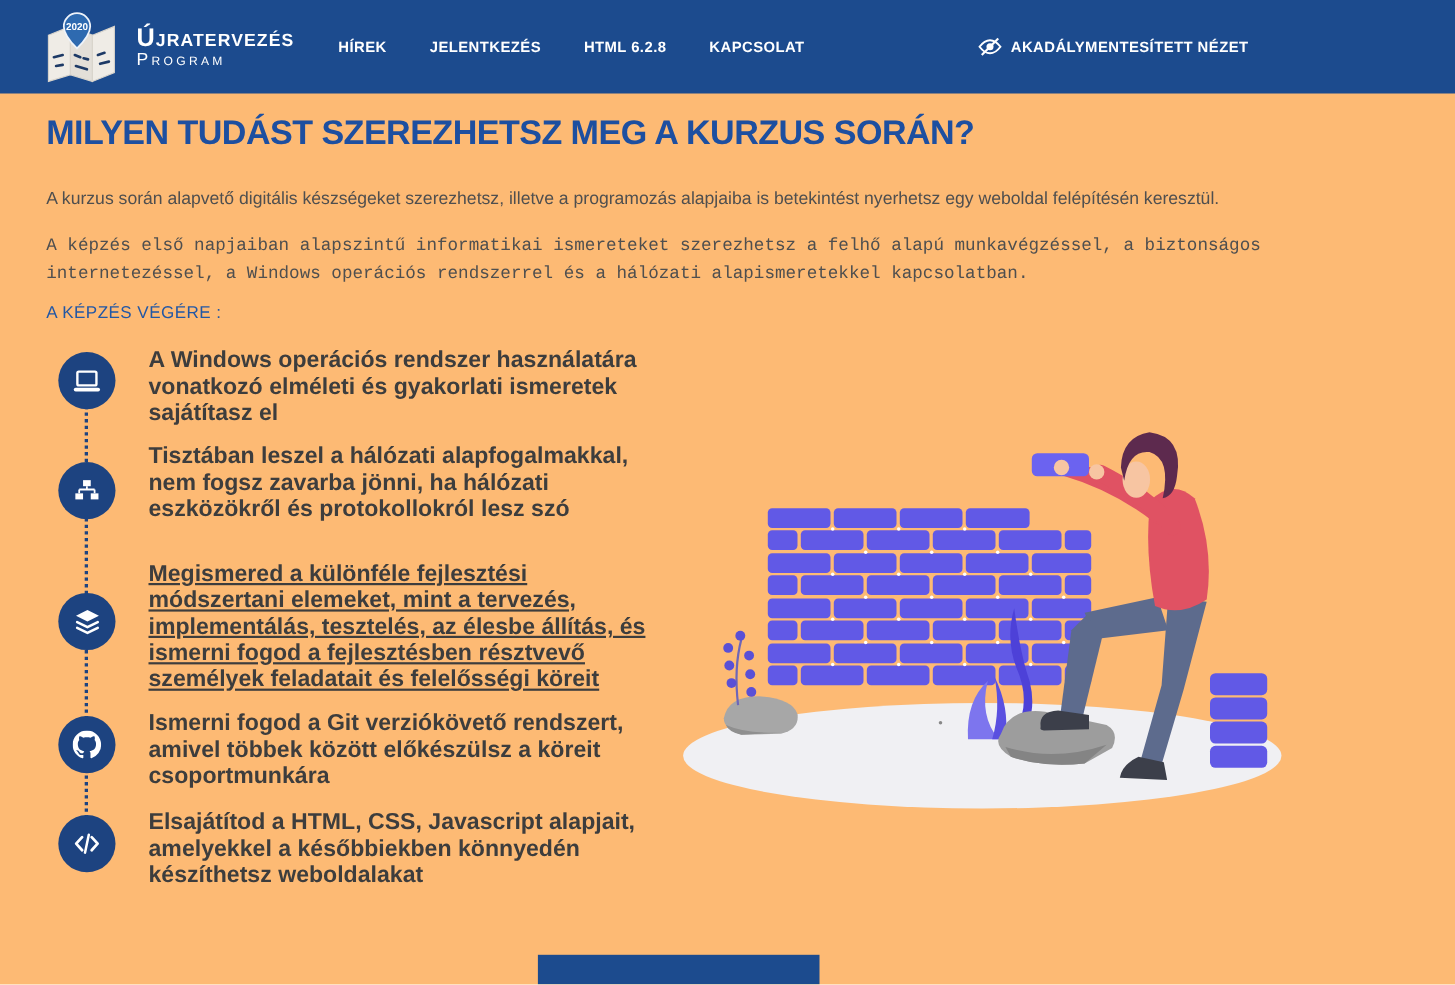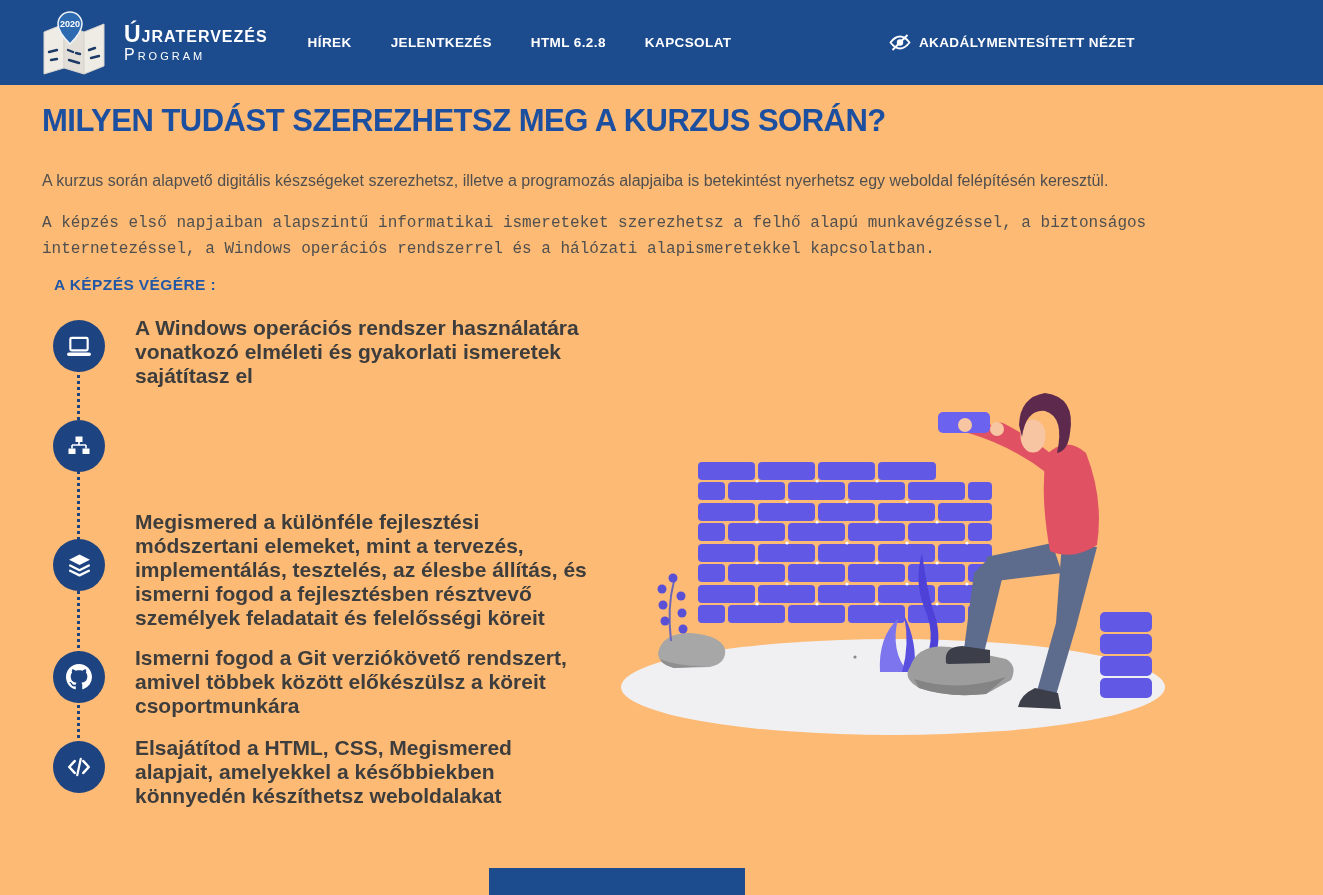--- a/index.html
+++ b/index.html
@@ -22,32 +22,32 @@
           gap:8px; color:#fff; font-size:13.5px; font-weight:700; letter-spacing:.4px;
           cursor:pointer; white-space:nowrap; }
 
   
   .h1 { position:absolute; left:42px; top:103px; color:#1d4fa0; font-size:31px;
         font-weight:700; letter-spacing:-.5px; width:1200px; }
   .para { position:absolute; left:42px; width:1130px; color:#4f4f4f;
           font-size:16px; line-height:26px; }
   .p1 { top:168px; }
   .p2 { top:210px;font-family:Liberation Mono, monospace; }
-  .h2 { position:absolute; left:54px; top:276px; color:#2257a5; font-size:15.5px;
-        font-weight:700; letter-spacing:.4px; }
+  .h2 { position:absolute; left:42px; top:276px; color:#2257a5; font-size:15.5px;
+        font-weight:400; letter-spacing:.4px; }
 
   
   .tl-line { position:absolute; left:77px; top:346px; height:421px; width:0;
              border-left:3px dotted #1d4380; }
   .tl-circle { position:absolute; left:53px; width:52px; height:52px; border-radius:50%;
                background:#1d4380; display:flex; align-items:center; justify-content:center; }
   .c1{top:320px;} .c2{top:420px;} .c3{top:539px;} .c4{top:651px;} .c5{top:741px;}
   .tl-text { position:absolute; left:135px; width:460px; color:#3d3d3d;
              font-size:21px; font-weight:700; line-height:24px; }
-  .t1{top:316px;} .t2{top:403px;} .t3{top:510px;} .t4{top:646px;} .t5{top:736px;}
+  .t1{top:316px;} .t2{top:403px;} .t3{top:510px;text-decoration:underline;} .t4{top:646px;} .t5{top:736px;}
 
   
   .illus { position:absolute; left:618px; top:375px; width:565px; height:365px; }
 
   
   .footer-peek { position:absolute; left:489px; top:868px; width:256px; height:27px;
                  background:#1c4b8e; }
 </style>
 </head>
 <body>
@@ -110,20 +110,21 @@
   <div class="tl-text t1">A Windows operációs rendszer használatára vonatkozó elméleti és gyakorlati ismeretek sajátítasz el</div>
 
   <div class="tl-circle c2">
     <svg width="24" height="22" viewBox="0 0 24 19">
       <rect x="8.5" y="0" width="7" height="5.5" fill="#fff"></rect>
       <path d="M12,5.5 V8.5 M5,8.5 H19 M5,8.5 V12 M19,8.5 V12" fill="none" stroke="#fff" stroke-width="1.6"></path>
       <rect x="1.5" y="12" width="7" height="5.5" fill="#fff"></rect>
       <rect x="15.5" y="12" width="7" height="5.5" fill="#fff"></rect>
     </svg>
   </div>
+  <div class="tl-text t2">Tisztában leszel a hálózati alapfogalmakkal, nem fogsz zavarba jönni, ha hálózati eszközökről és protokollokról lesz szó</div>
 
   <div class="tl-circle c3">
     <svg width="25" height="25" viewBox="0 0 24 24">
       <path d="M12,1.5 L22,6.5 L12,11.5 L2,6.5 Z" fill="#fff"></path>
       <path d="M3,12 l9,4.5 9,-4.5" fill="none" stroke="#fff" stroke-width="2.2" stroke-linecap="round" stroke-linejoin="round"></path>
       <path d="M3,17 l9,4.5 9,-4.5" fill="none" stroke="#fff" stroke-width="2.2" stroke-linecap="round" stroke-linejoin="round"></path>
     </svg>
   </div>
   <div class="tl-text t3">Megismered a különféle fejlesztési módszertani elemeket, mint a tervezés, implementálás, tesztelés, az élesbe állítás, és ismerni fogod a fejlesztésben résztvevő személyek feladatait és felelősségi köreit</div>
 
@@ -134,21 +135,21 @@
   </div>
   <div class="tl-text t4">Ismerni fogod a Git verziókövető rendszert, amivel többek között előkészülsz a köreit csoportmunkára</div>
 
   <div class="tl-circle c5">
     <svg width="26" height="24" viewBox="0 0 24 22">
       <path d="M8,5.5 L3,11 L8,16.5" fill="none" stroke="#fff" stroke-width="2.3" stroke-linecap="round" stroke-linejoin="round"></path>
       <path d="M16,5.5 L21,11 L16,16.5" fill="none" stroke="#fff" stroke-width="2.3" stroke-linecap="round" stroke-linejoin="round"></path>
       <path d="M13.6,3.5 L10.4,18.5" fill="none" stroke="#fff" stroke-width="2.1" stroke-linecap="round"></path>
     </svg>
   </div>
-  <div class="tl-text t5">Elsajátítod a HTML, CSS, Megismered alapjait, amelyekkel a későbbiekben könnyedén készíthetsz weboldalakat</div>
+  <div class="tl-text t5">Elsajátítod a HTML, CSS, Javascript alapjait, amelyekkel a későbbiekben könnyedén készíthetsz weboldalakat</div>
 
   <svg class="illus" viewBox="0 0 565 365">
 
     <ellipse cx="275" cy="312" rx="272" ry="48" fill="#f0f0f3"></ellipse>
 
     <path d="M40,278 Q44,258 72,258 Q102,260 107,274 Q109,288 92,292 L56,293 Q40,288 40,278 Z" fill="#a7a7a7"></path>
     <path d="M42,284 Q60,292 92,291 L56,293 Q44,290 42,284 Z" fill="#8f8f8f"></path>
 
     <path d="M53,266 Q49,232 56,206" stroke="#6e66b8" stroke-width="2" fill="none"></path>
     <circle cx="55" cy="203" r="4.5" fill="#5a50d6"></circle>

